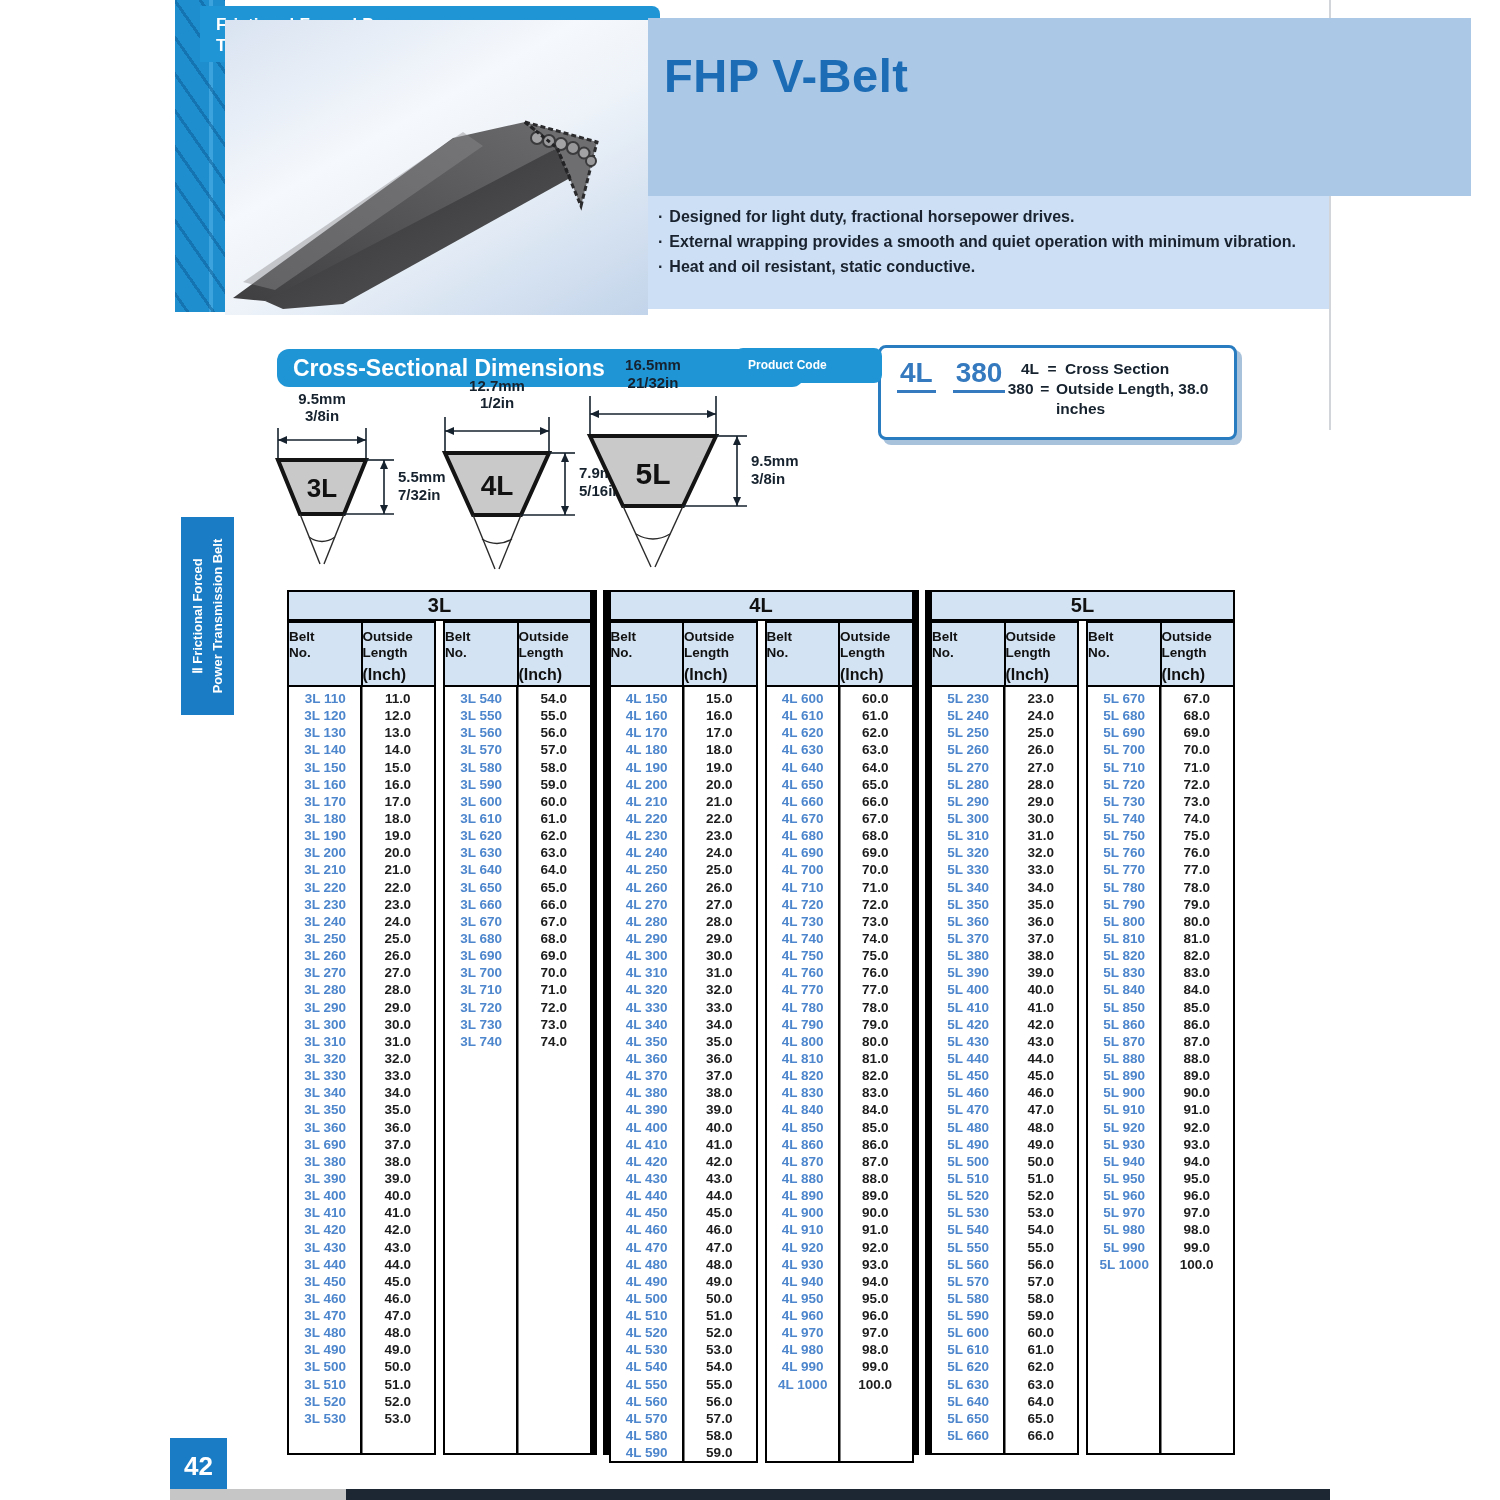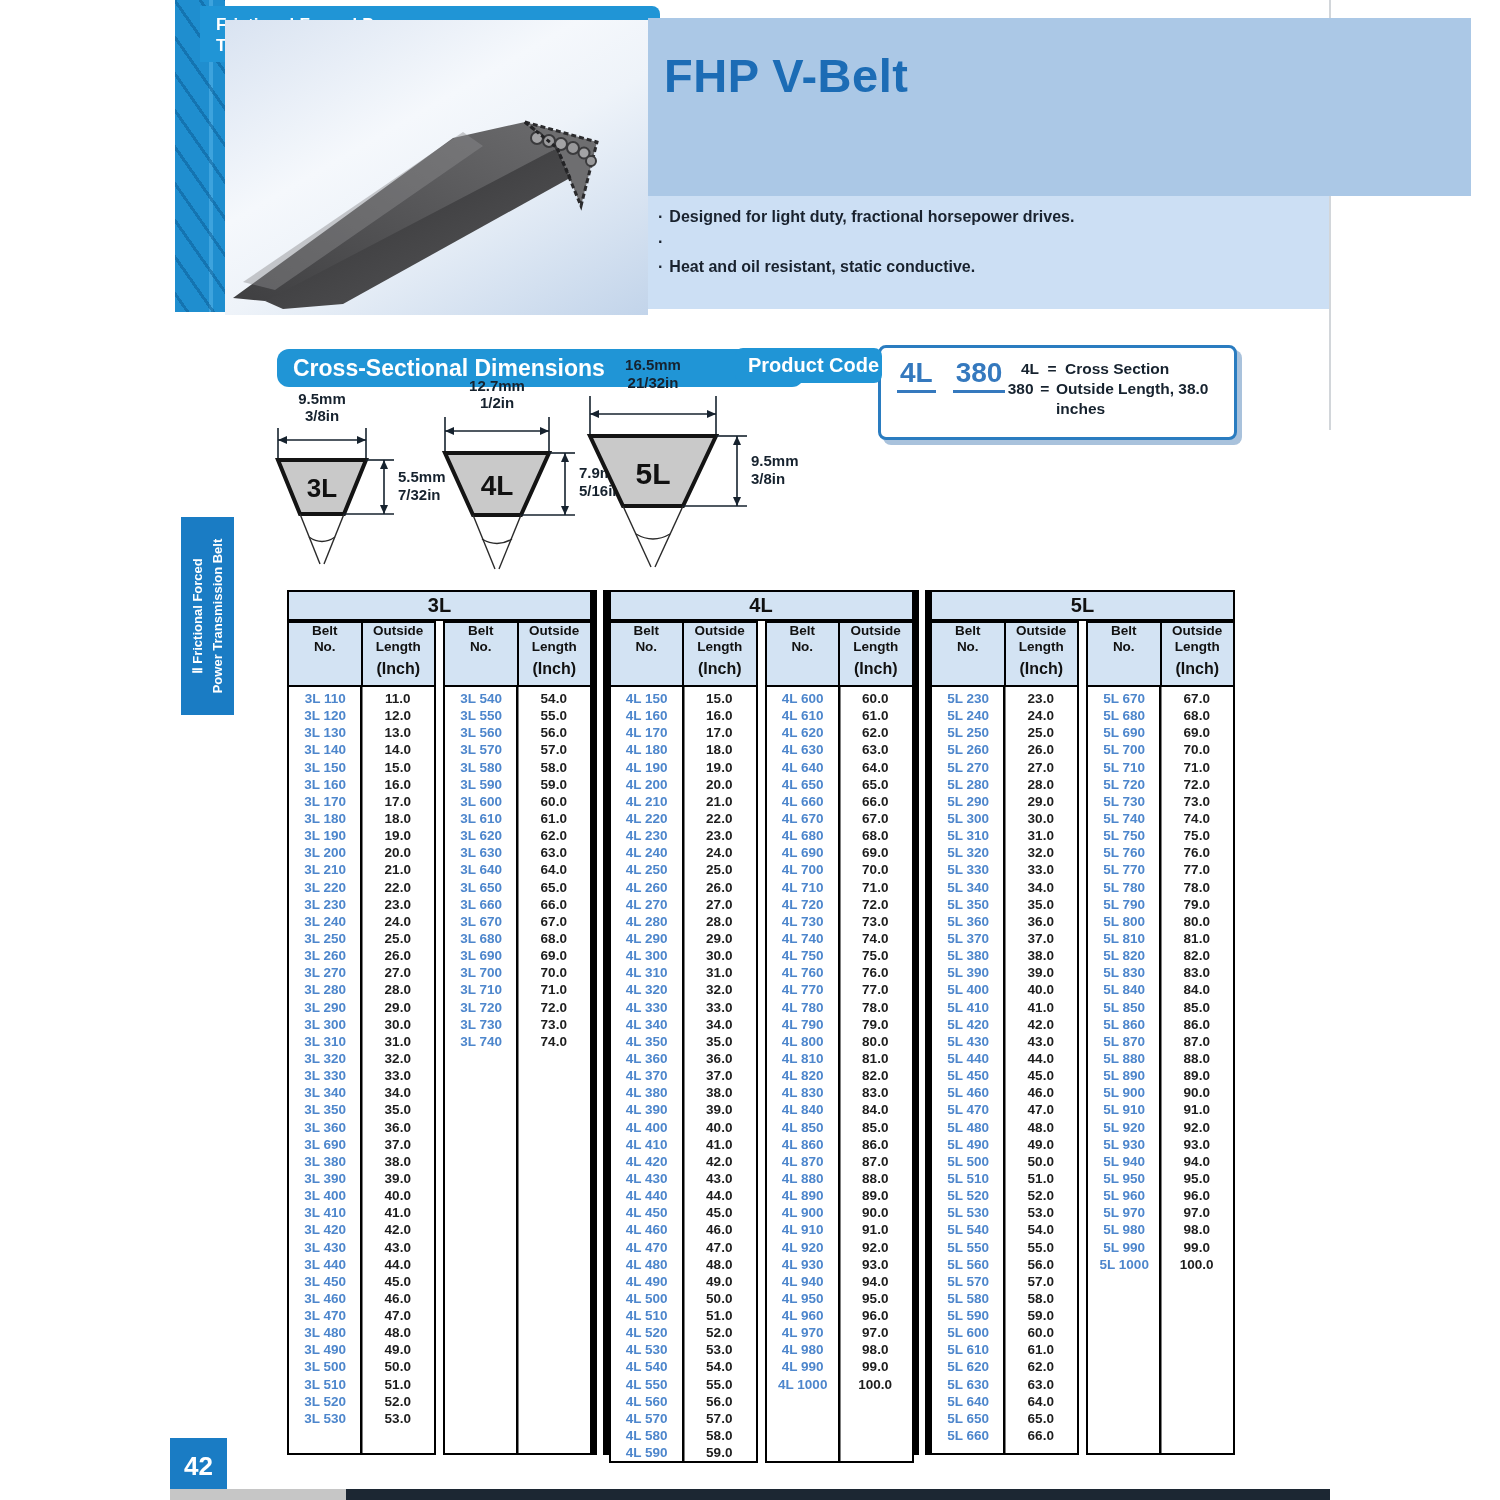--- a/index.html
+++ b/index.html
@@ -20,21 +20,21 @@
   
   .title-panel{left:648px;top:18px;width:823px;height:178px;background:#abc8e6;}
   .page-title{margin:30px 0 0 16px;font-size:47px;font-weight:bold;color:#1c6cb5;letter-spacing:.5px;}
   .bullets-panel{left:648px;top:196px;width:681px;height:113px;background:#ccdff4;padding:8px 0 0 8px;box-sizing:border-box;}
   .feat{font-size:16px;font-weight:bold;color:#19222e;line-height:25px;white-space:nowrap;}
   .feat .dot::before{content:"\00B7";font-weight:900;margin:0 6px 0 2px;}
 
   
   .blue-bar{background:#2095d6;color:#fff;font-weight:bold;border-radius:10px;box-sizing:border-box;}
   .csd-bar{left:277px;top:349px;width:527px;height:38px;font-size:23px;line-height:38px;padding-left:16px;border-radius:12px;}
-  .pc-bar{left:735px;top:348px;width:147px;height:35px;font-size:20px;line-height:35px;padding-left:13px;z-index:3;border-radius:8px;}
+  .pc-bar{left:735px;top:348px;width:147px;height:35px;font-size:12px;line-height:35px;padding-left:13px;z-index:3;border-radius:8px;}
 
   
   .pc-box{left:878px;top:345px;width:359px;height:95px;background:#fff;border:3px solid #2a7cc0;border-radius:8px;
     box-shadow:5px 5px 0 #a9c2dc;box-sizing:border-box;z-index:2;}
   .pc-code{position:absolute;left:16px;top:9px;display:flex;gap:17px;}
   .pc-code span{font-size:28px;font-weight:bold;color:#3579be;border-bottom:3px solid #3579be;padding:0 3px 1px 3px;}
   .pc-defs{position:absolute;left:118px;top:11px;}
   .pc-defrow{display:flex;font-size:15.5px;font-weight:bold;color:#16222e;line-height:20px;}
   .pc-term{width:40px;text-align:right;}
   .pc-eq{width:26px;text-align:center;}
@@ -50,21 +50,21 @@
 
   
   .table-wrap{left:287px;top:590px;width:948px;height:865px;display:flex;}
   .group{width:305px;flex:none;display:flex;flex-direction:column;}
   .gsep{width:16.5px;flex:none;background:linear-gradient(90deg,#000 0,#000 5px,#fff 5px,#fff 11px,#000 11px,#000 16.5px);}
   .group-label{height:31px;border:2.5px solid #000;box-sizing:border-box;background:#d3e3f3;
     font-size:20px;font-weight:bold;text-align:center;line-height:27px;color:#111;}
   .pair{display:flex;gap:7px;flex:1;}
   .subtable{flex:1;border:2.5px solid #000;box-sizing:border-box;background:#fff;display:flex;flex-direction:column;}
   .st-hdr{height:62px;background:#d3e3f3;border-bottom:2.5px solid #000;display:flex;flex:none;}
-  .st-hdr .hcell{flex:1;text-align:center;font-size:13.5px;font-weight:bold;color:#111;line-height:1.2;white-space:pre-line;}
+  .st-hdr .hcell{flex:1;text-align:left;font-size:13.5px;font-weight:bold;color:#111;padding-top:6px;line-height:1.2;white-space:pre-line;}
   .st-hdr .hcell.first{border-right:2.5px solid #000;}
   .st-hdr .unit{margin-top:4px;font-size:16px;}
   .st-cells{flex:1;padding-top:3px;background:linear-gradient(#000,#000) no-repeat 50% 0/2.5px 100%;}
   .trow{display:flex;height:17.15px;line-height:17.15px;}
   .trow .cell{flex:1;text-align:center;font-size:13.5px;font-weight:bold;}
   .cell.belt{color:#4d86cc;}
   .cell.len{color:#1d1d1d;}
 
   
   .side-tab{left:181px;top:517px;width:53px;height:198px;background:#1a7cc4;}
@@ -119,21 +119,21 @@
       <path d="M 300,102 L 332,128 L 345,158" fill="none" stroke="#232325" stroke-width="3" stroke-dasharray="4,3"></path>
     </svg>
   </div>
 
   <div class="abs title-panel">
     <div class="page-title">FHP V-Belt</div>
   </div>
 
   <div class="abs bullets-panel">
     <div class="feat"><span class="dot"></span><span>Designed for light duty, fractional horsepower drives.</span></div>
-    <div class="feat"><span class="dot"></span></div>
+    <div class="feat"><span class="dot"></span><span>External wrapping provides a smooth and quiet operation with minimum vibration.</span></div>
     <div class="feat"><span class="dot"></span><span>Heat and oil resistant, static conductive.</span></div>
   </div>
 
   <div class="abs blue-bar csd-bar">Cross-Sectional Dimensions</div>
 
   <svg class="abs" style="left:262px;top:388px;" width="188" height="200" viewBox="0 0 188 200">
     <text class="dim-label" x="60" y="16" text-anchor="middle">9.5mm</text>
     <text class="dim-label" x="60" y="33" text-anchor="middle">3/8in</text>
     <line class="dimline" x1="16" y1="40" x2="16" y2="70"></line>
       <line class="dimline" x1="104" y1="40" x2="104" y2="70"></line>

